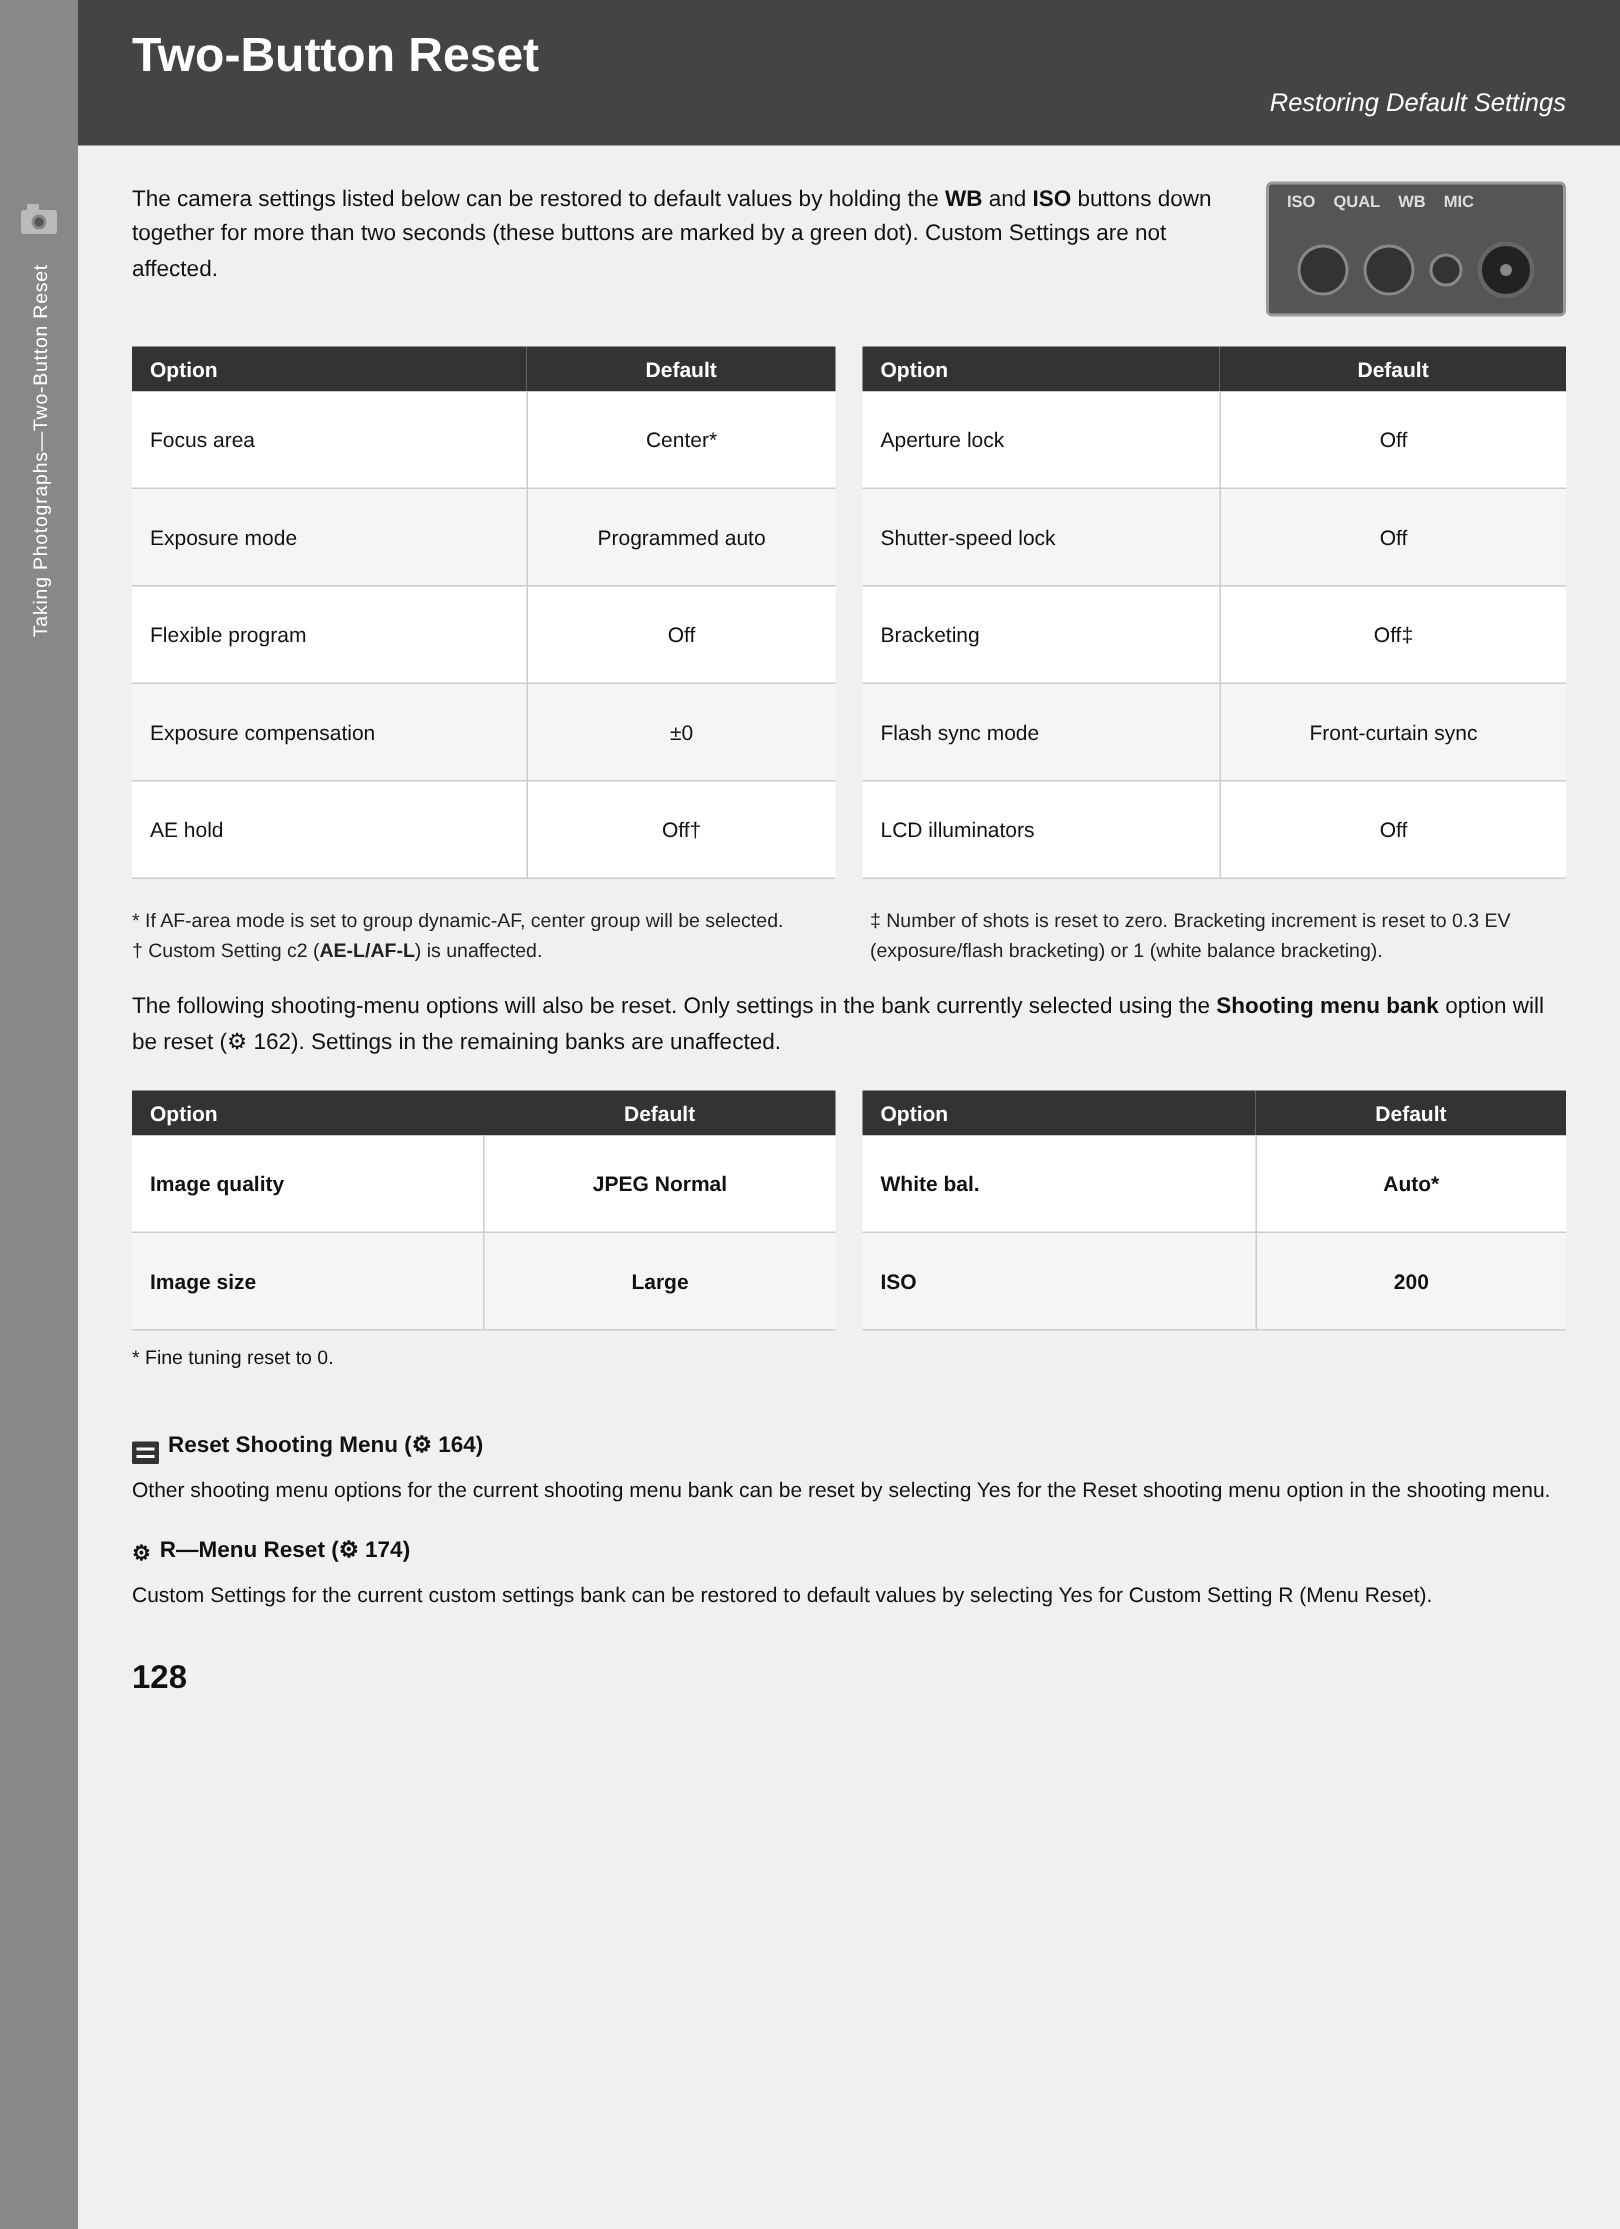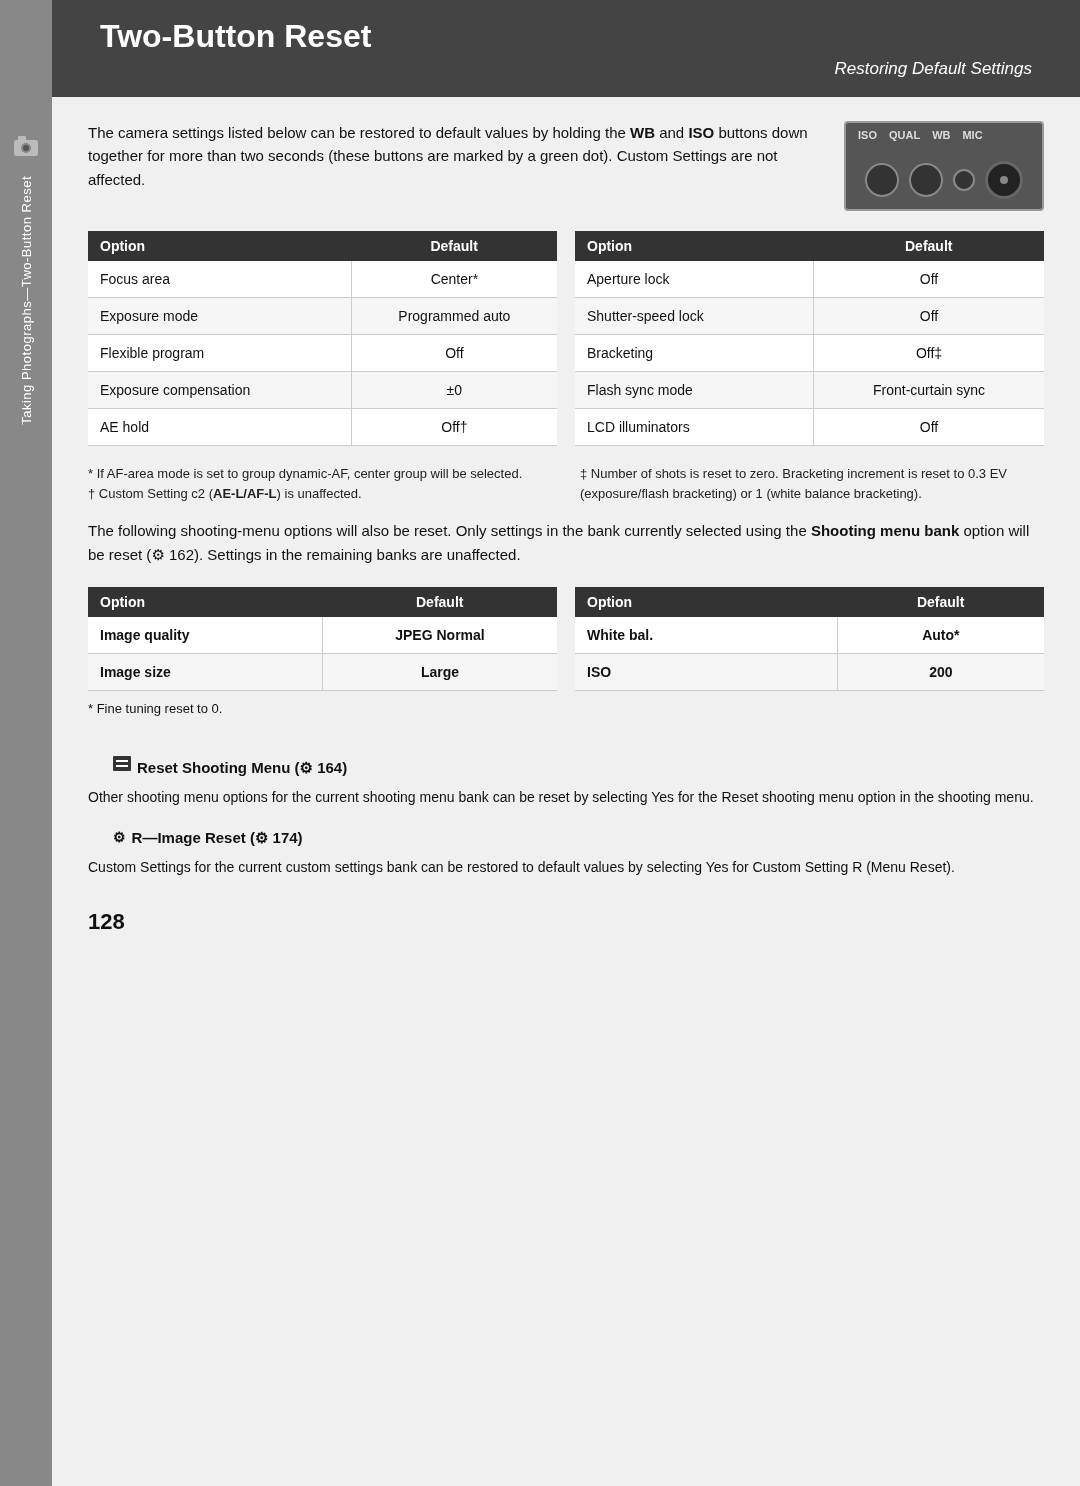--- a/index.html
+++ b/index.html
@@ -47,21 +47,21 @@
     .main {
       margin-left: 52px;
       padding: 0 36px 40px 36px;
       background: #f0f0f0;
       min-height: 1486px;
     }
 
     
     .header {
       background: #444;
-      padding: 18px 48px;
+      padding: 18px 36px;
       margin-left: -36px;
       margin-right: -36px;
       margin-bottom: 8px;
     }
     .header-title {
       color: white;
       font-size: 32px;
       font-weight: bold;
     }
     .header-subtitle {
@@ -160,21 +160,21 @@
       font-size: 14px;
     }
     th {
       background: #333;
       color: white;
       padding: 7px 12px;
       font-weight: bold;
       font-size: 14px;
     }
     td {
-      padding: 10px 12px;
+      padding: 24px 12px;
       border-bottom: 1px solid #ccc;
       background: white;
       text-align: center;
     }
     tr:nth-child(even) td {
       background: #f5f5f5;
     }
     td:first-child {
       text-align: left;
       border-right: 1px solid #ccc;
@@ -224,23 +224,22 @@
     .bottom-section {
       margin-top: 40px;
       font-size: 14px;
       line-height: 1.6;
     }
     .bottom-header {
       font-weight: bold;
       font-size: 15px;
       margin-bottom: 6px;
       display: flex;
-      align-items: flex-start;
+      align-items: flex-end;
       gap: 6px;
-      margin-left: 25px;
     }
     .menu-icon {
       display: inline-block;
       width: 18px;
       height: 15px;
       background: #333;
       position: relative;
       border-radius: 1px;
     }
     .menu-icon::before, .menu-icon::after {
@@ -444,21 +443,21 @@
     <div class="bottom-header">
       <span class="menu-icon"></span>
       <strong><span>Reset Shooting Menu</span> (<span>⚙</span> <span>164</span>)</strong>
     </div>
     <p>Other shooting menu options for the current shooting menu bank can be reset by selecting Yes for the Reset shooting menu option in the shooting menu.</p>
 
     <div class="section-divider"></div>
 
     <div class="bottom-header">
       <span class="gear-icon">⚙</span>
-      <strong><span>R—Image Reset</span> (<span>⚙</span> <span>174</span>)</strong>
+      <strong><span>R—Menu Reset</span> (<span>⚙</span> <span>174</span>)</strong>
     </div>
     <p>Custom Settings for the current custom settings bank can be restored to default values by selecting Yes for Custom Setting R (Menu Reset).</p>
 
   </div>
 
   <div class="page-num">128</div>
 
 </div>
 
 </body></html>

